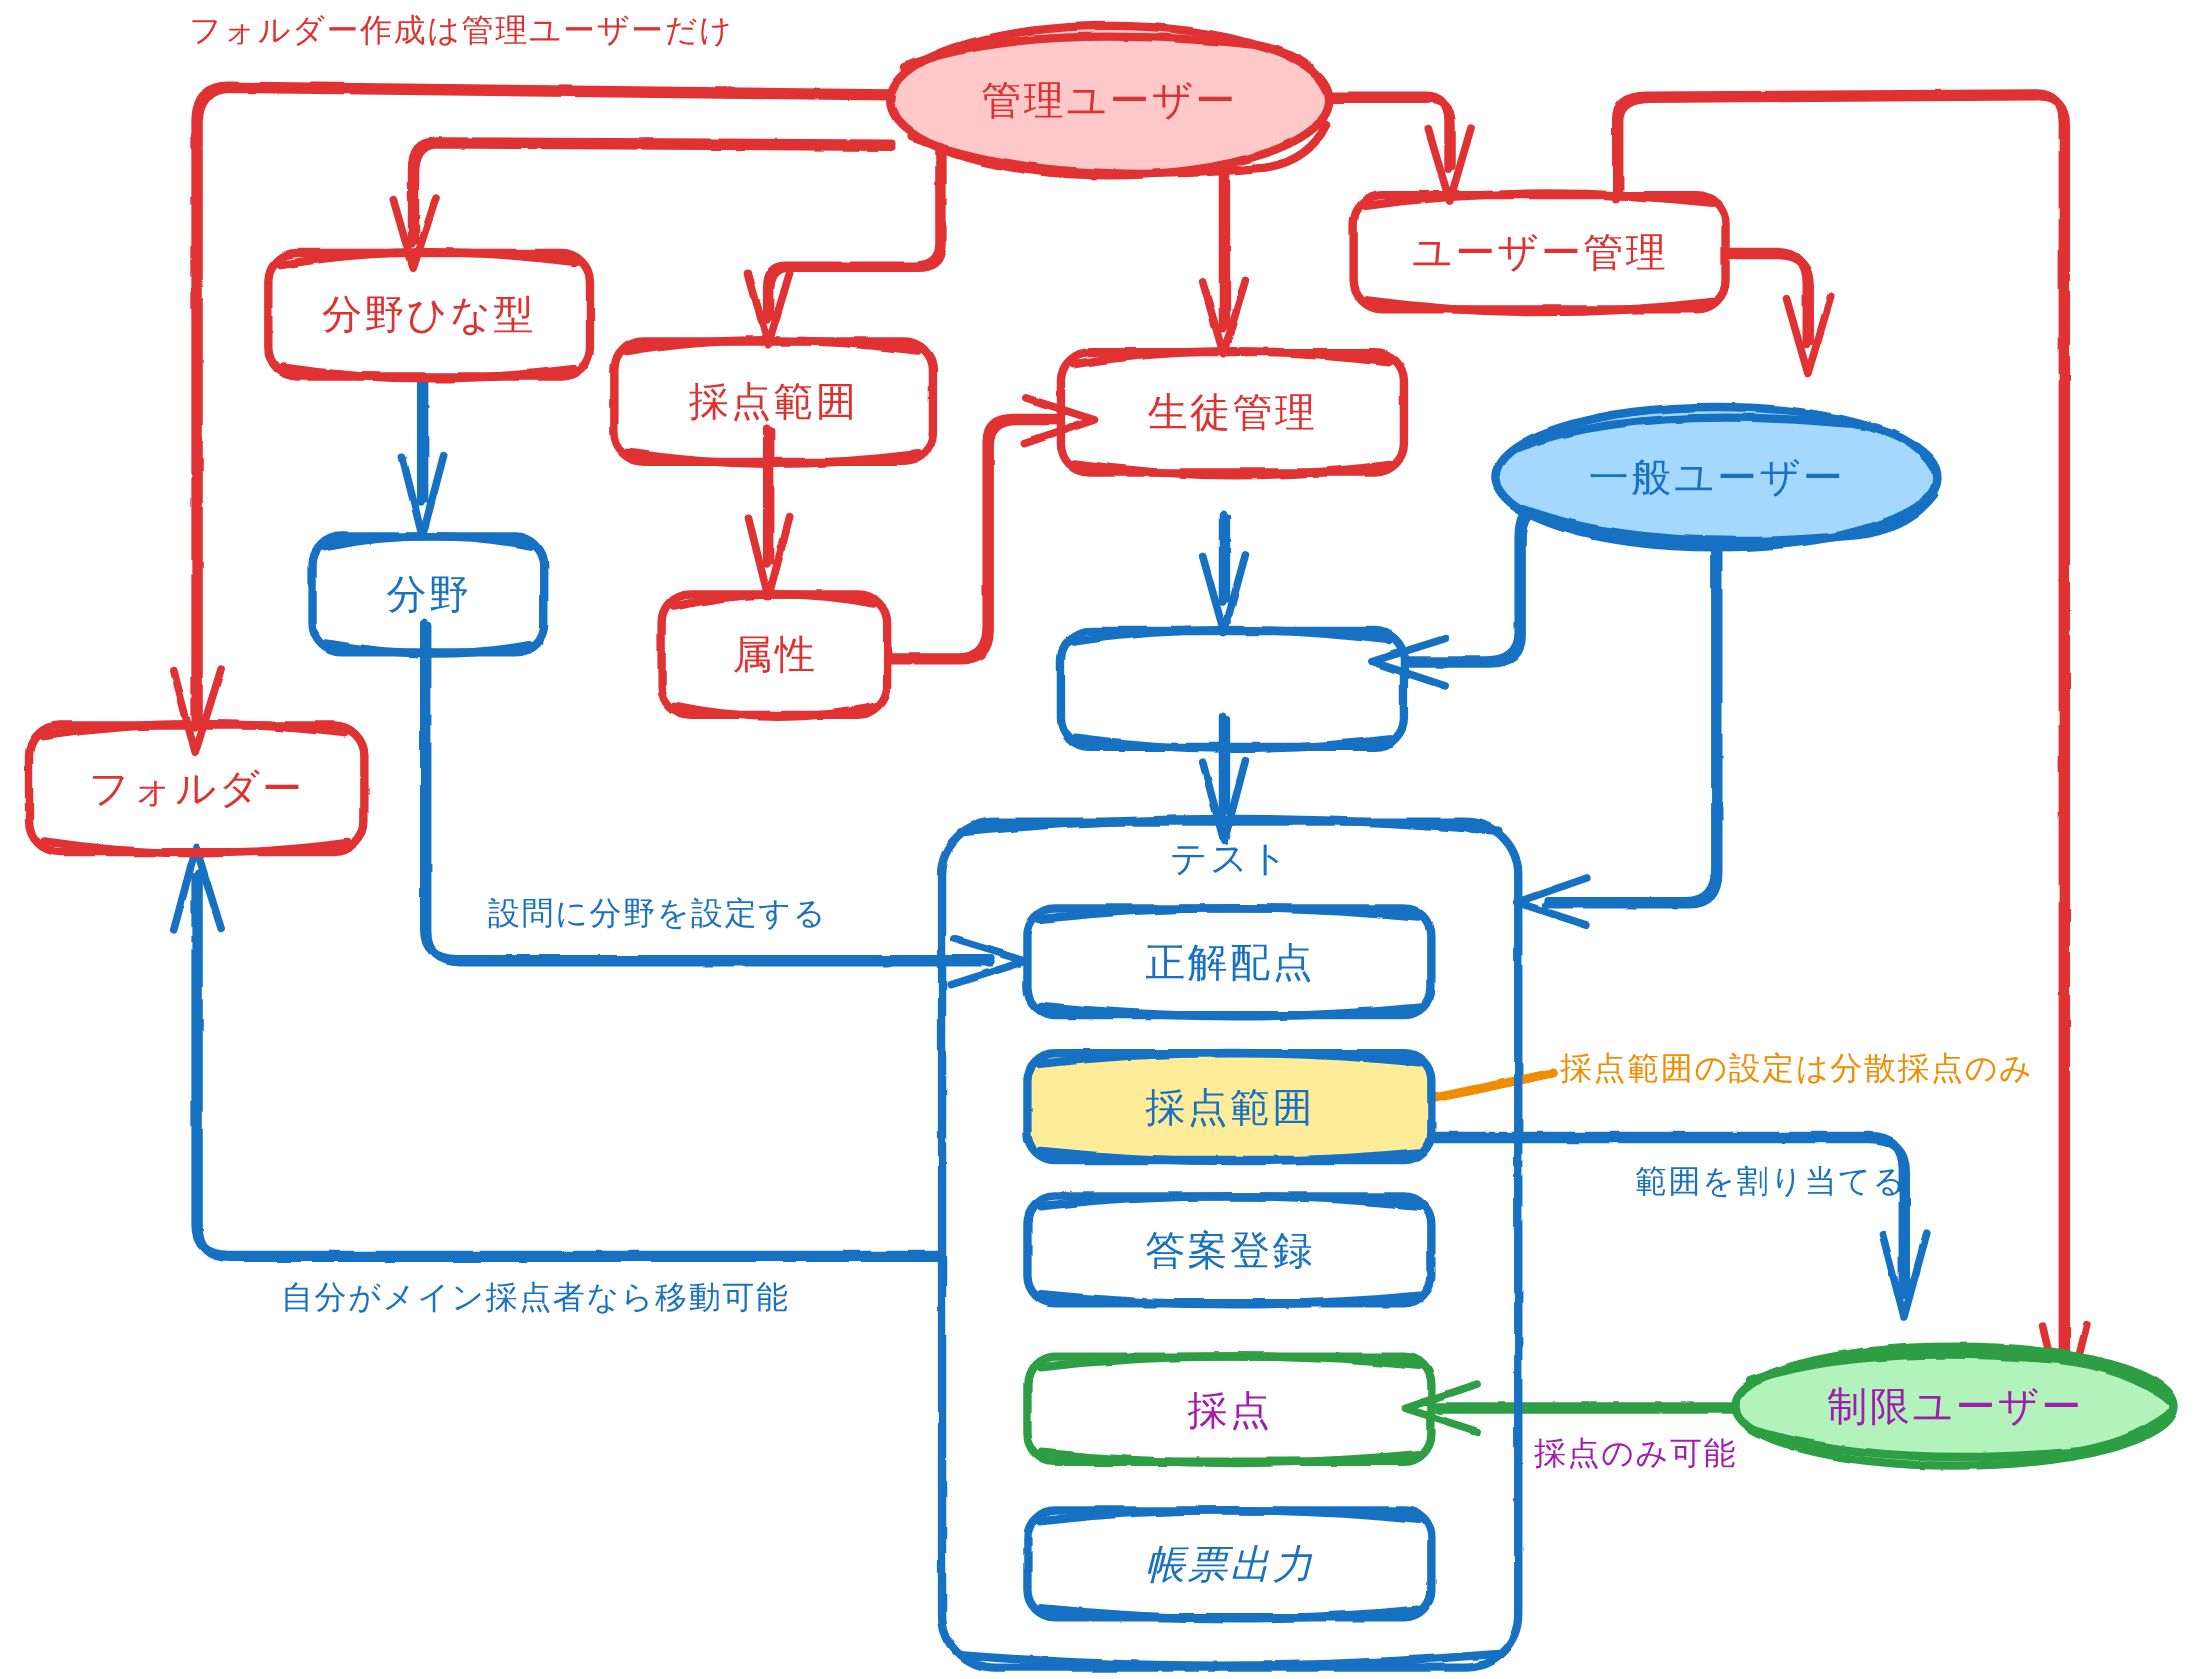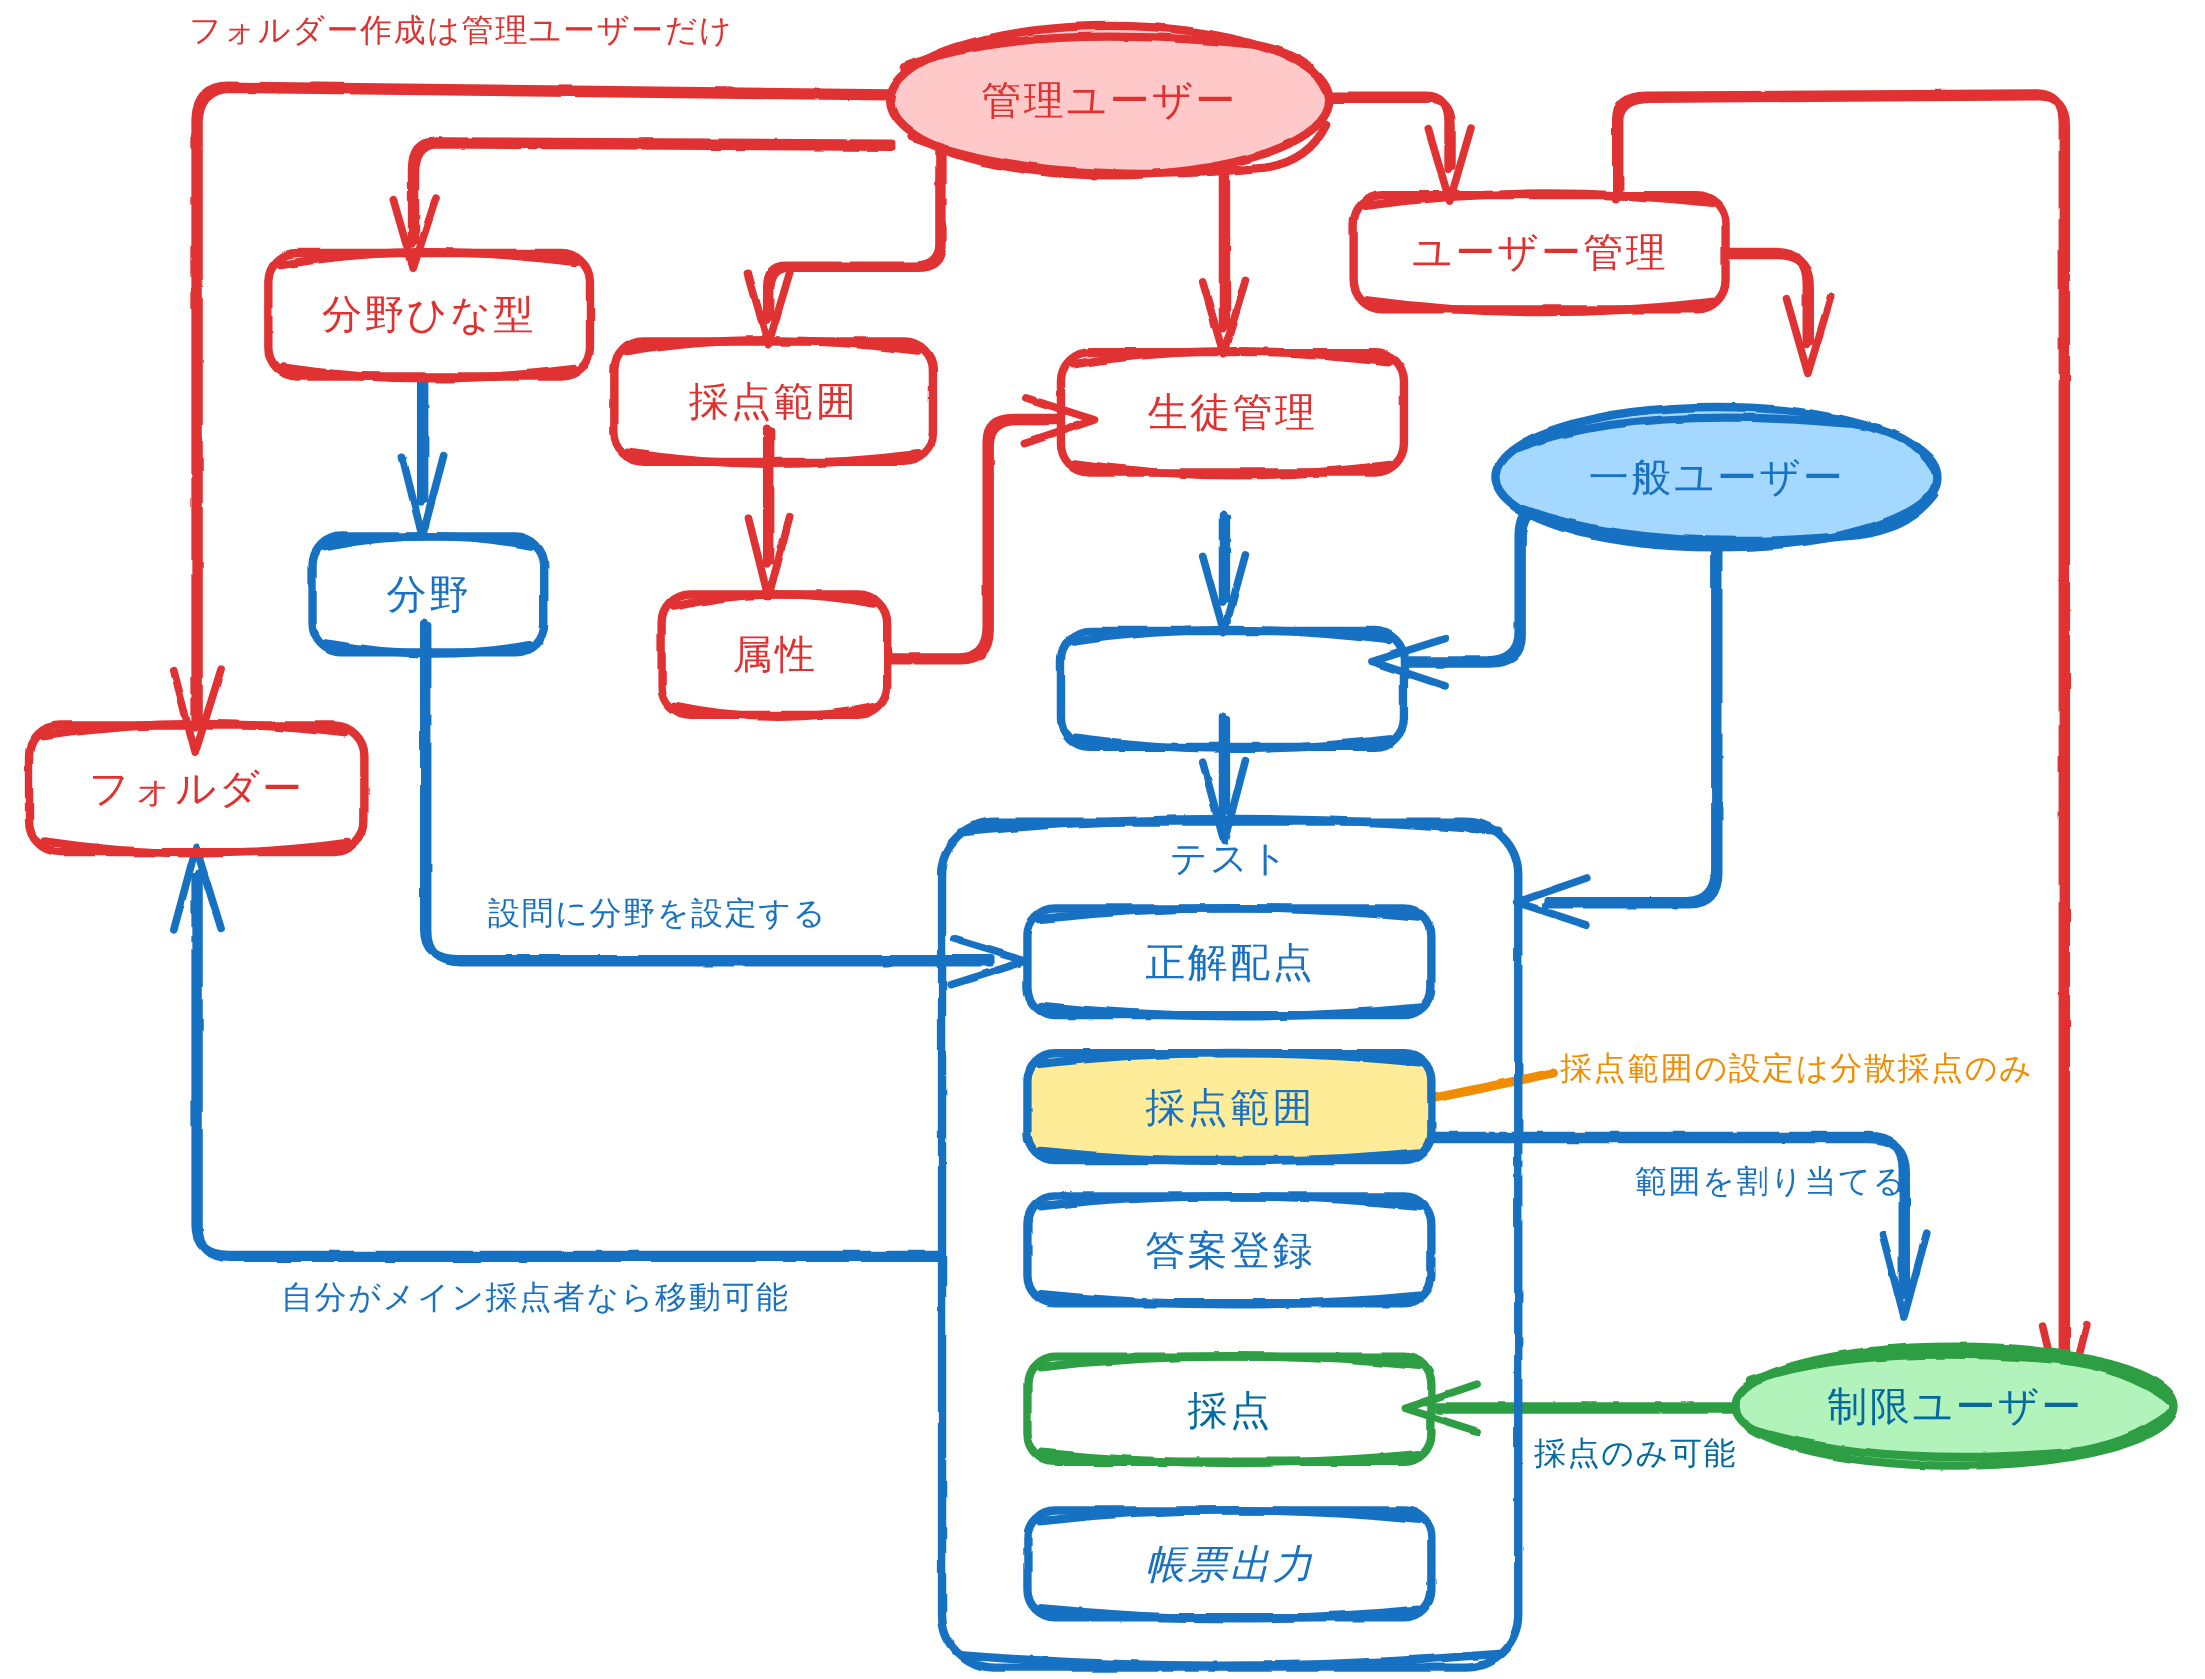--- a/index.html
+++ b/index.html
@@ -18,21 +18,21 @@
     pointer-events:none;
     letter-spacing:.06em;
   }
   .edgeLabel{
     position:absolute;
     white-space:nowrap;
     letter-spacing:.05em;
   }
   .red{color:#e03131;}
   .blue{color:#1971c2;}
-  .green{color:#0369a1;}
+  .green{color:#a21caf;}
   .orange{color:#f08c00;}
   .fs-node{font-size:40px;}
   .fs-label{font-size:32px;}
   .fs-group{font-size:37px;}
 </style>
 </head>
 <body>
 
 <div id="canvas">
 

